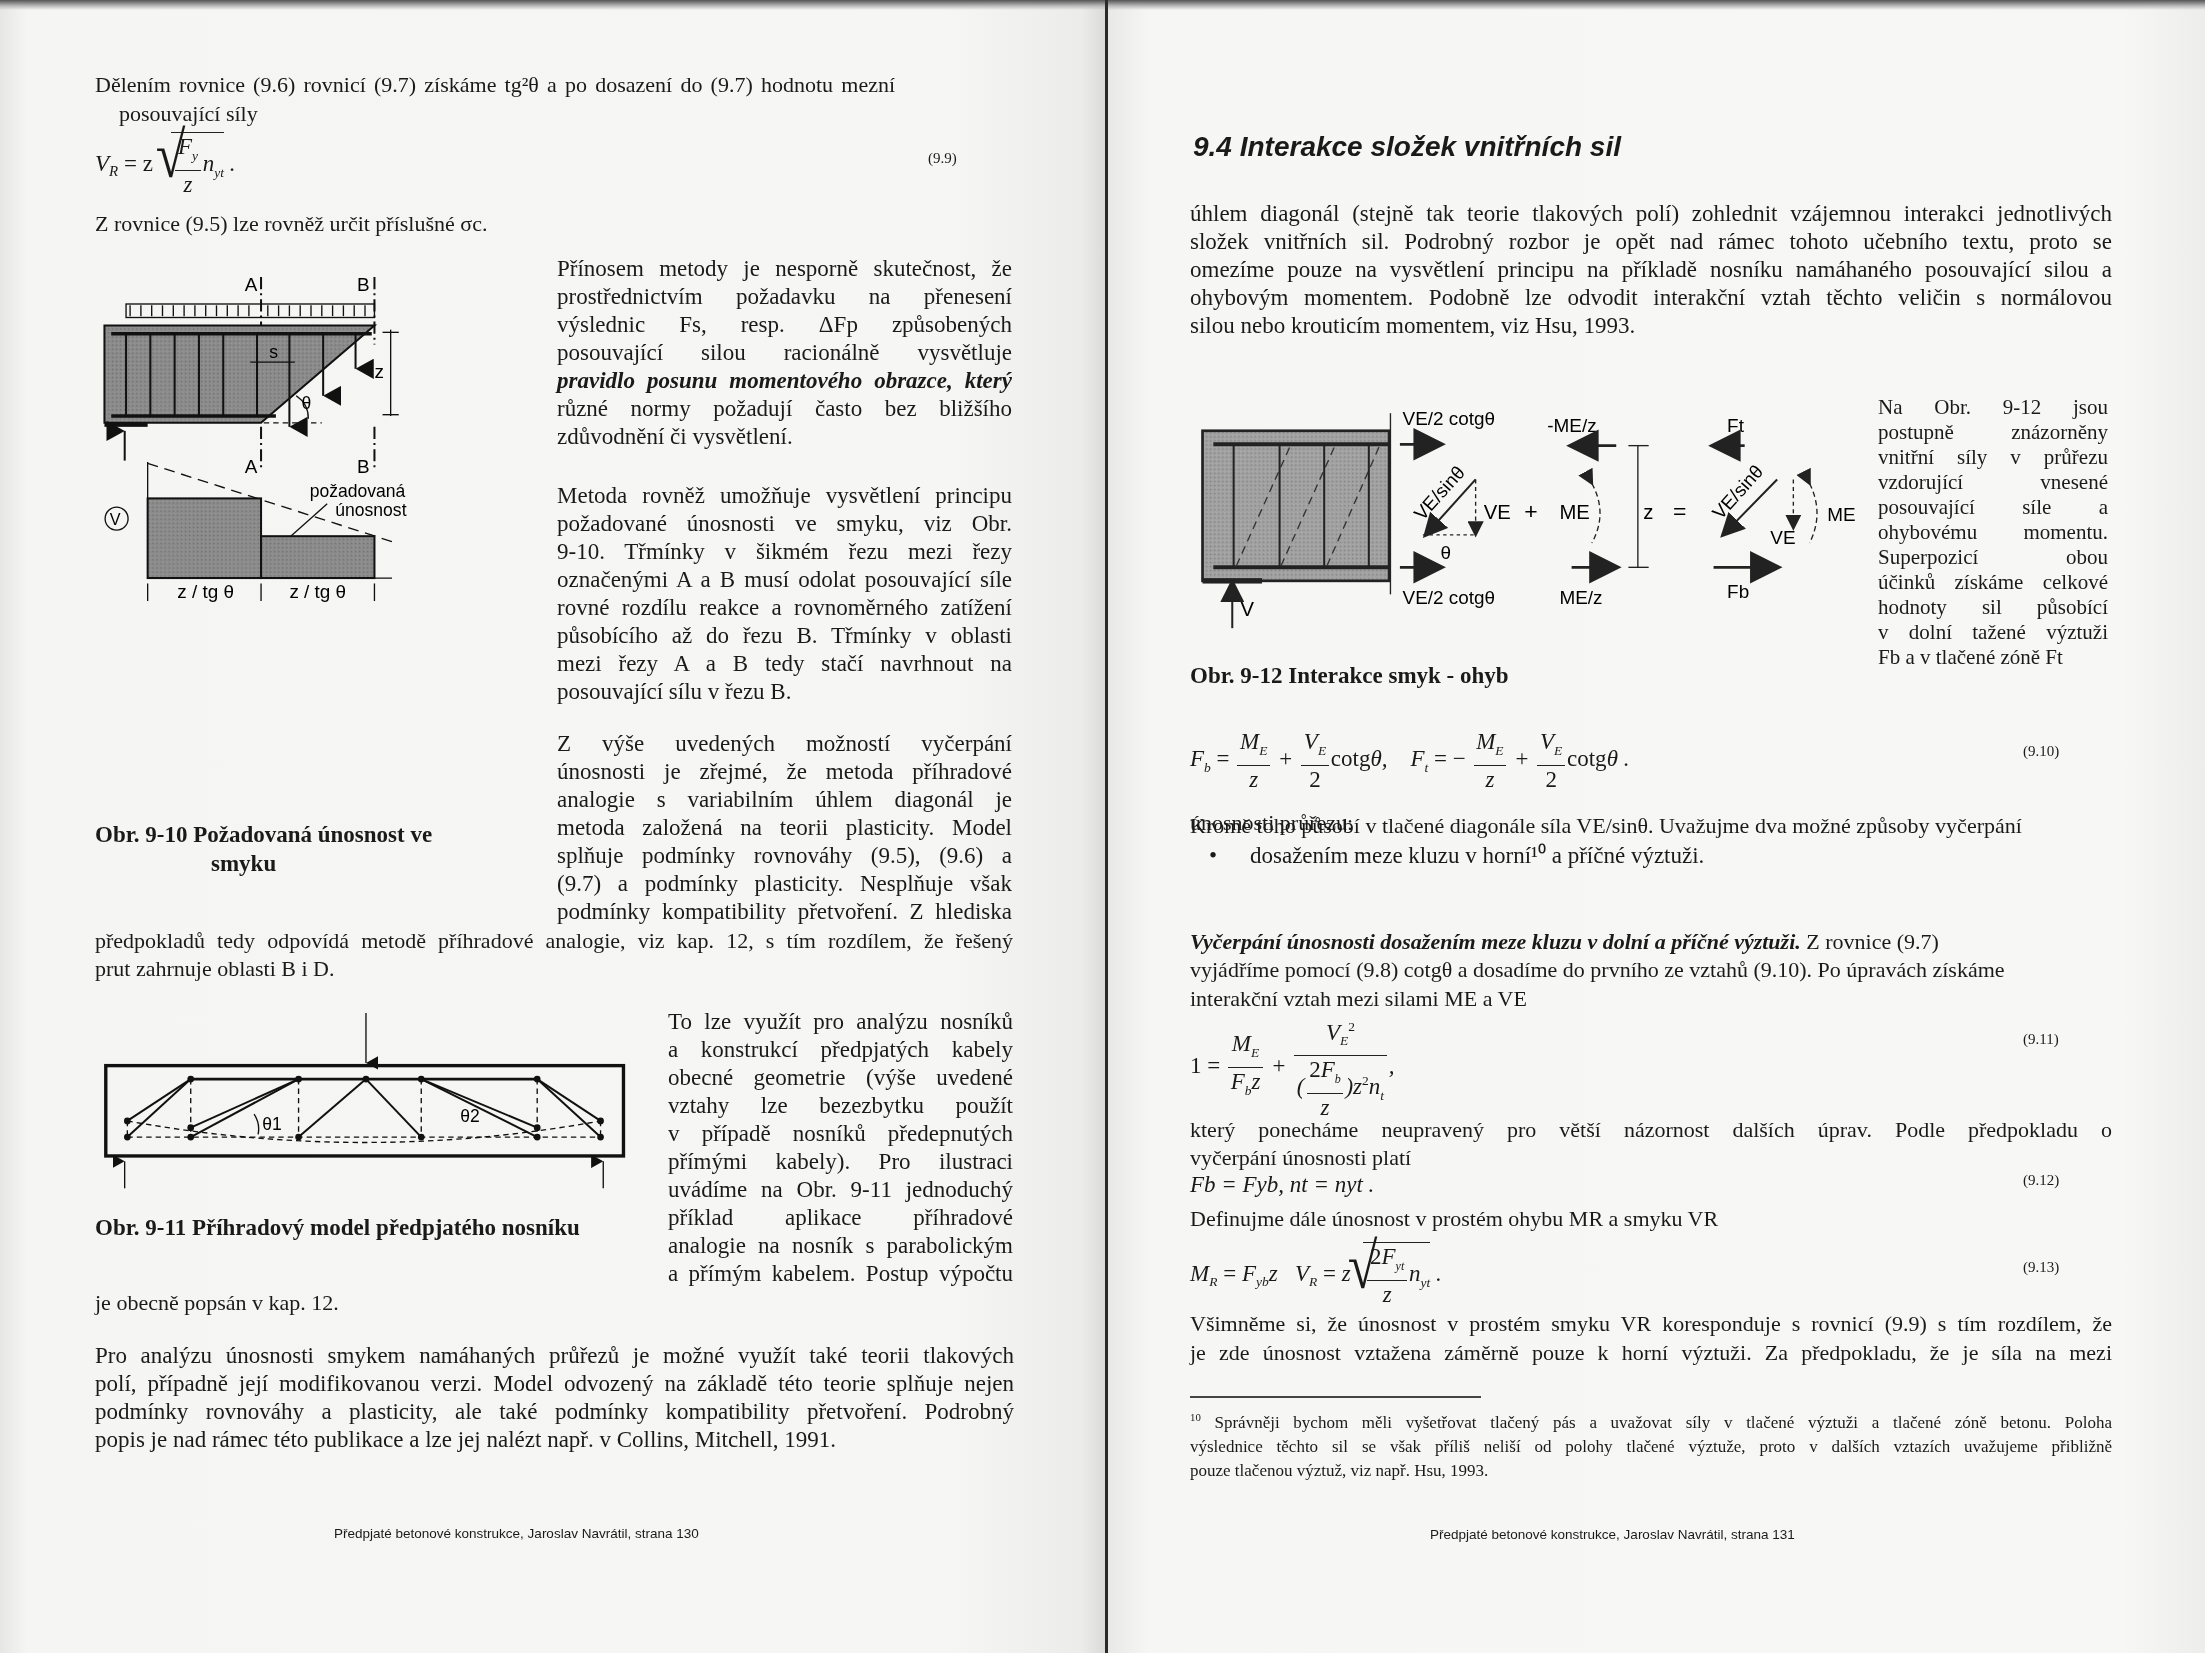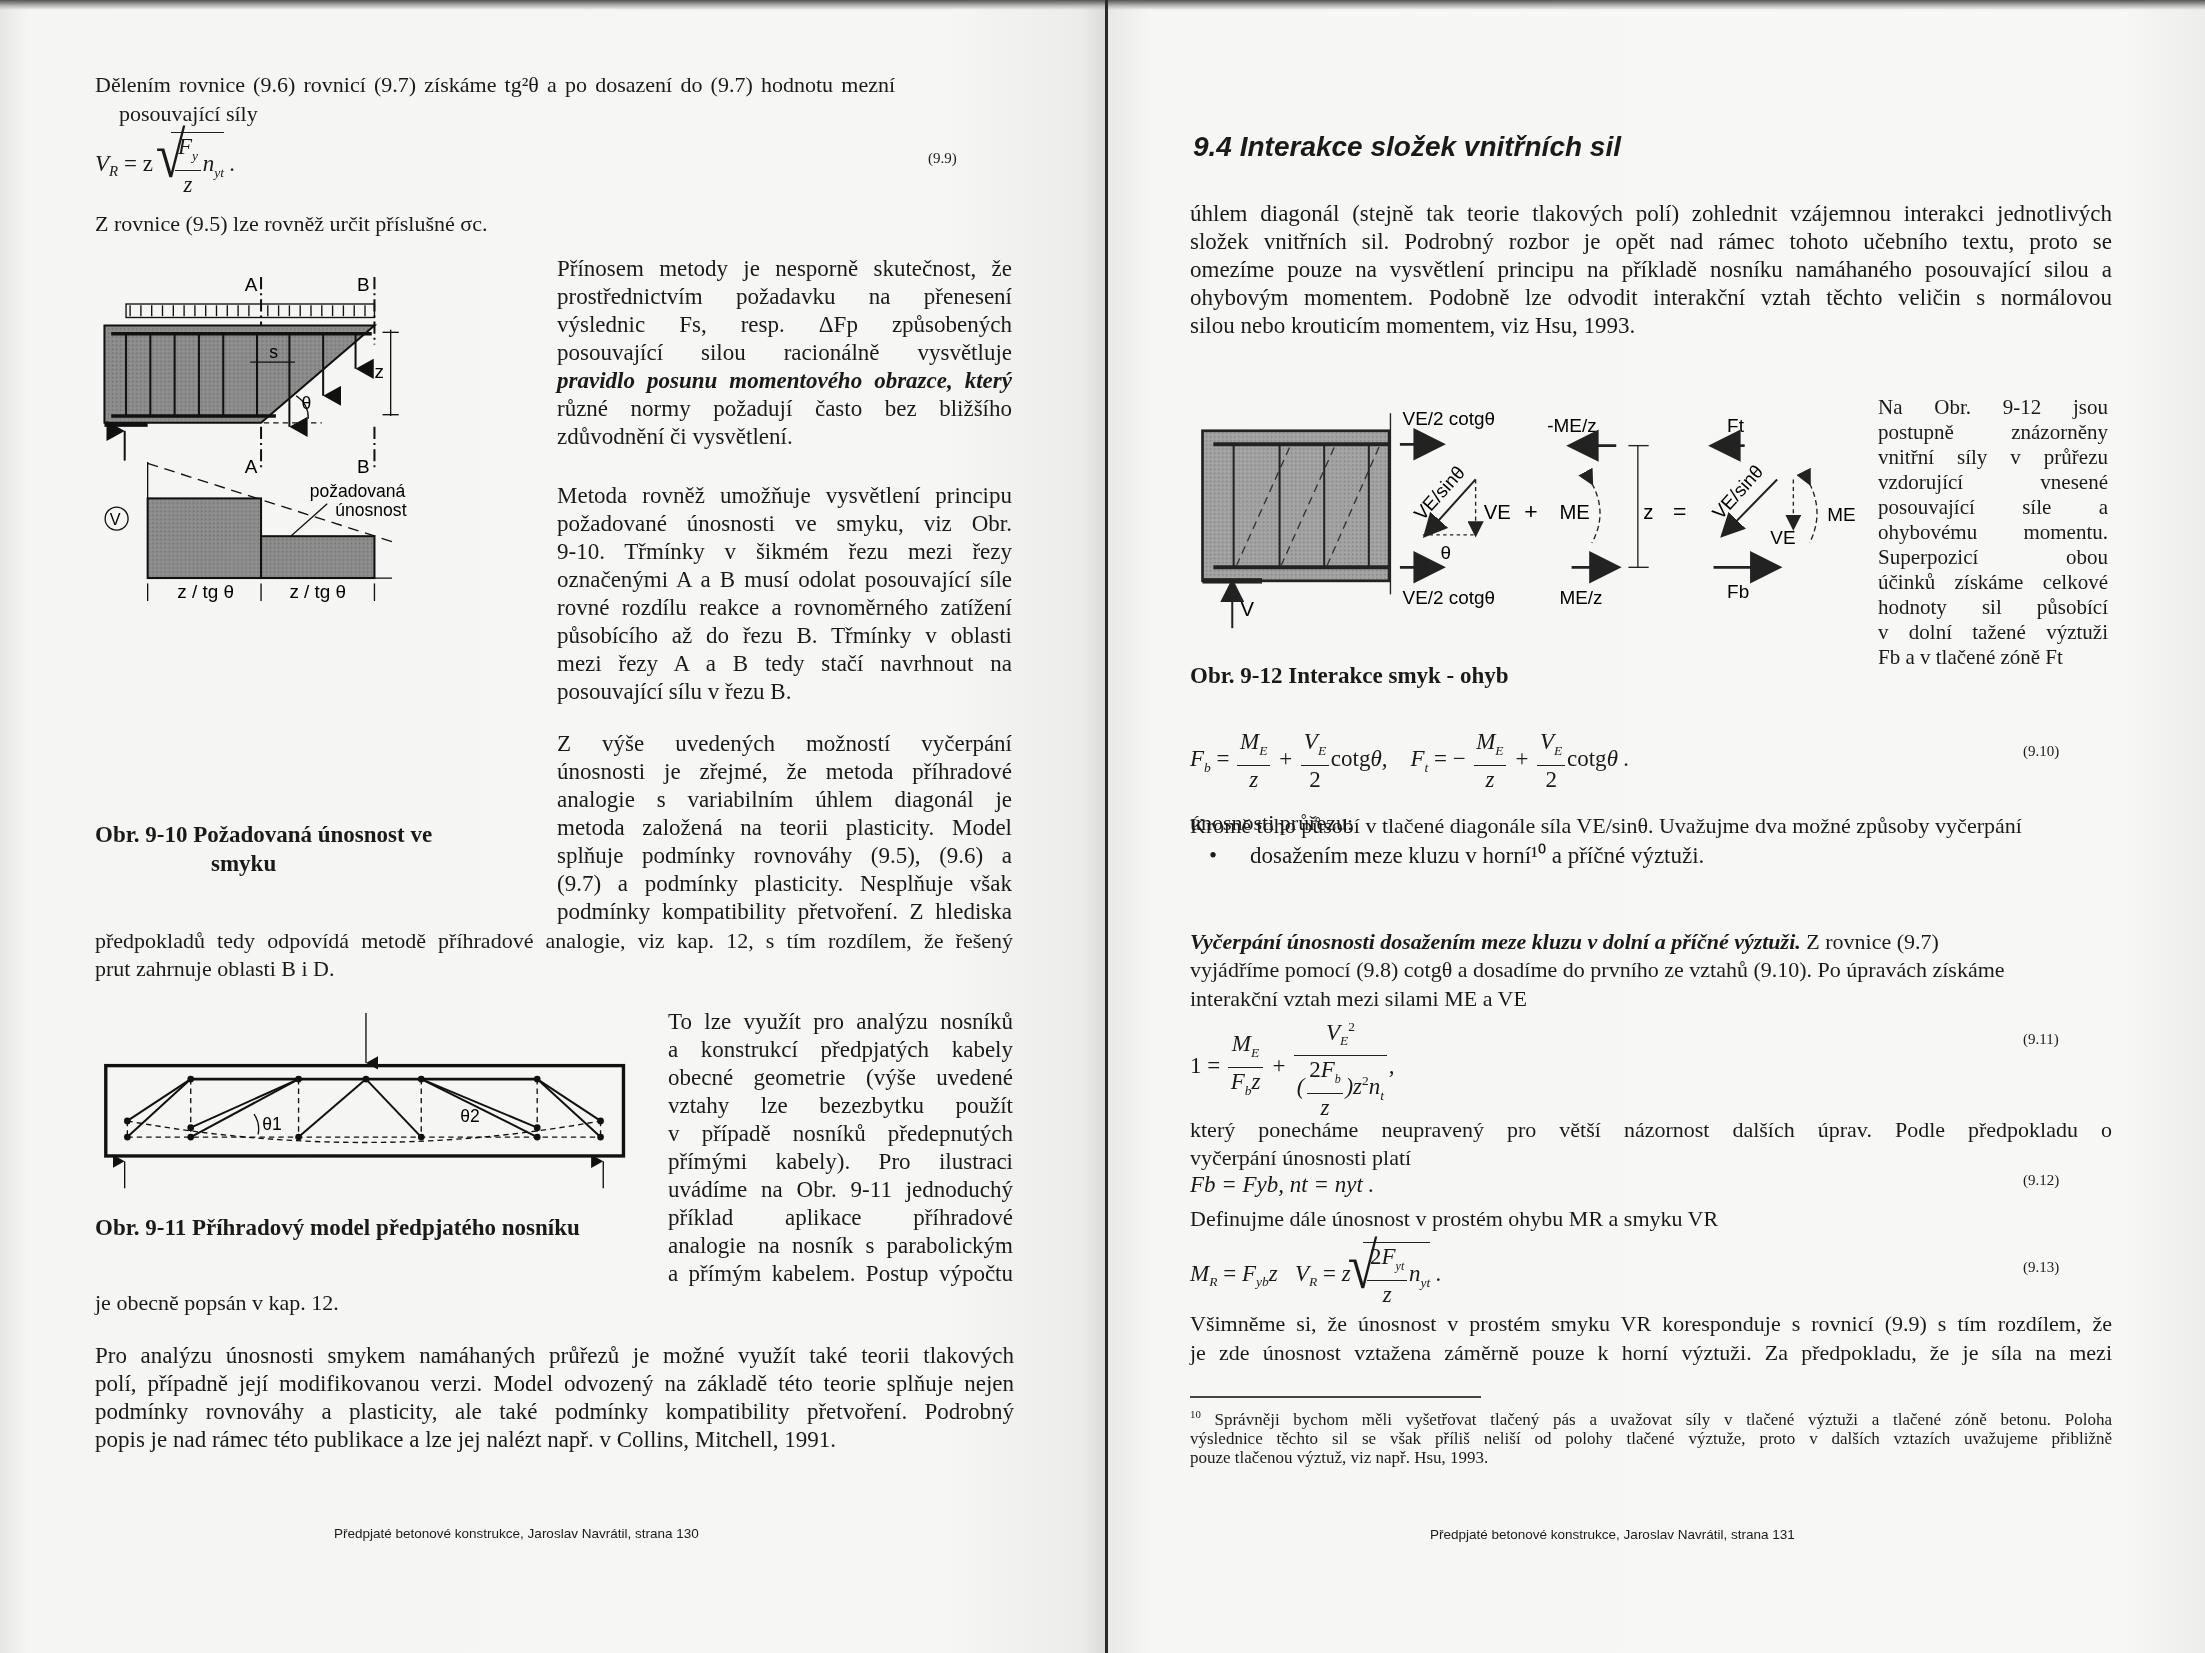--- a/index.html
+++ b/index.html
@@ -20,21 +20,21 @@
   .eqn { position:absolute; font-size:23px; font-style:italic; white-space:nowrap; }
   .eqnum { position:absolute; font-size:15px; }
   .frac { display:inline-block; vertical-align:middle; text-align:center; margin:0 2px; }
   .frac > span { display:block; line-height:28px; padding:0 2.7px; }
   .frac > span.num { border-bottom:1.4px solid #222; }
   .sqrt { display:inline-block; vertical-align:middle; border-top:1.4px solid #222; padding-left:2.7px; position:relative; margin-left:12px; }
   .sqrt::before { content:"√"; position:absolute; left:-15px; top:-6.8px; font-size:54px; font-style:normal; line-height:61px; transform:scaleY(1.2); }
   .bullets { position:absolute; font-size:23px; line-height:32px; }
   .bullets div::before { content:"•"; display:inline-block; width:41px; padding-left:19px; }
   .fnline { position:absolute; left:1190px; top:1396px; width:291px; border-top:2px solid #444; }
-  .fn { position:absolute; font-size:17px; line-height:19px; }
+  .fn { position:absolute; font-size:17px; line-height:24px; }
   svg text { font-family:"Liberation Sans", sans-serif; }
 </style>
 </head>
 <body>
 
 <div class="page left"></div>
 <div class="page right"></div>
 <div class="topshadow"></div>
 <div class="spine"></div>
 

